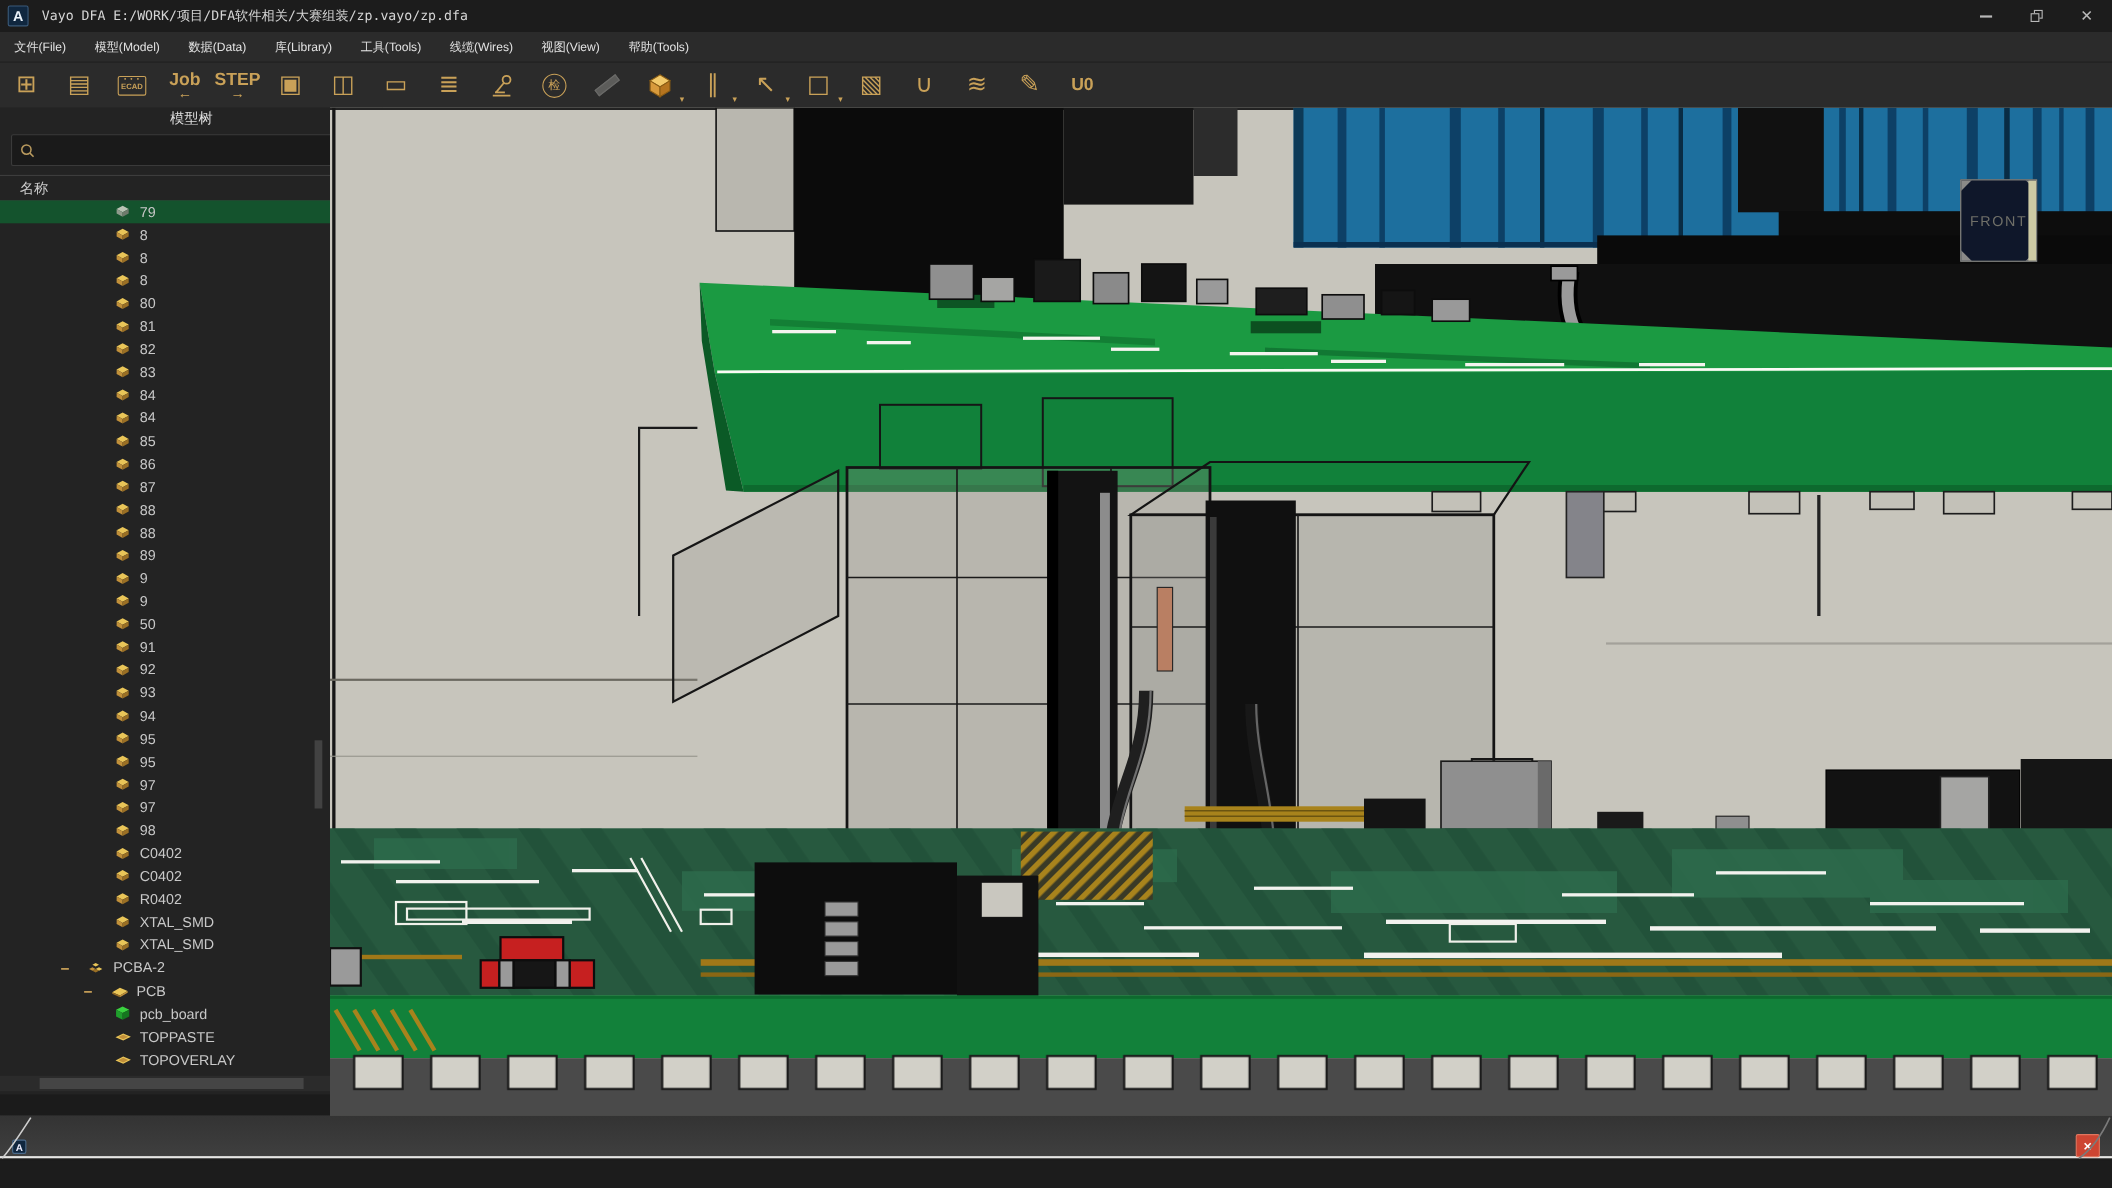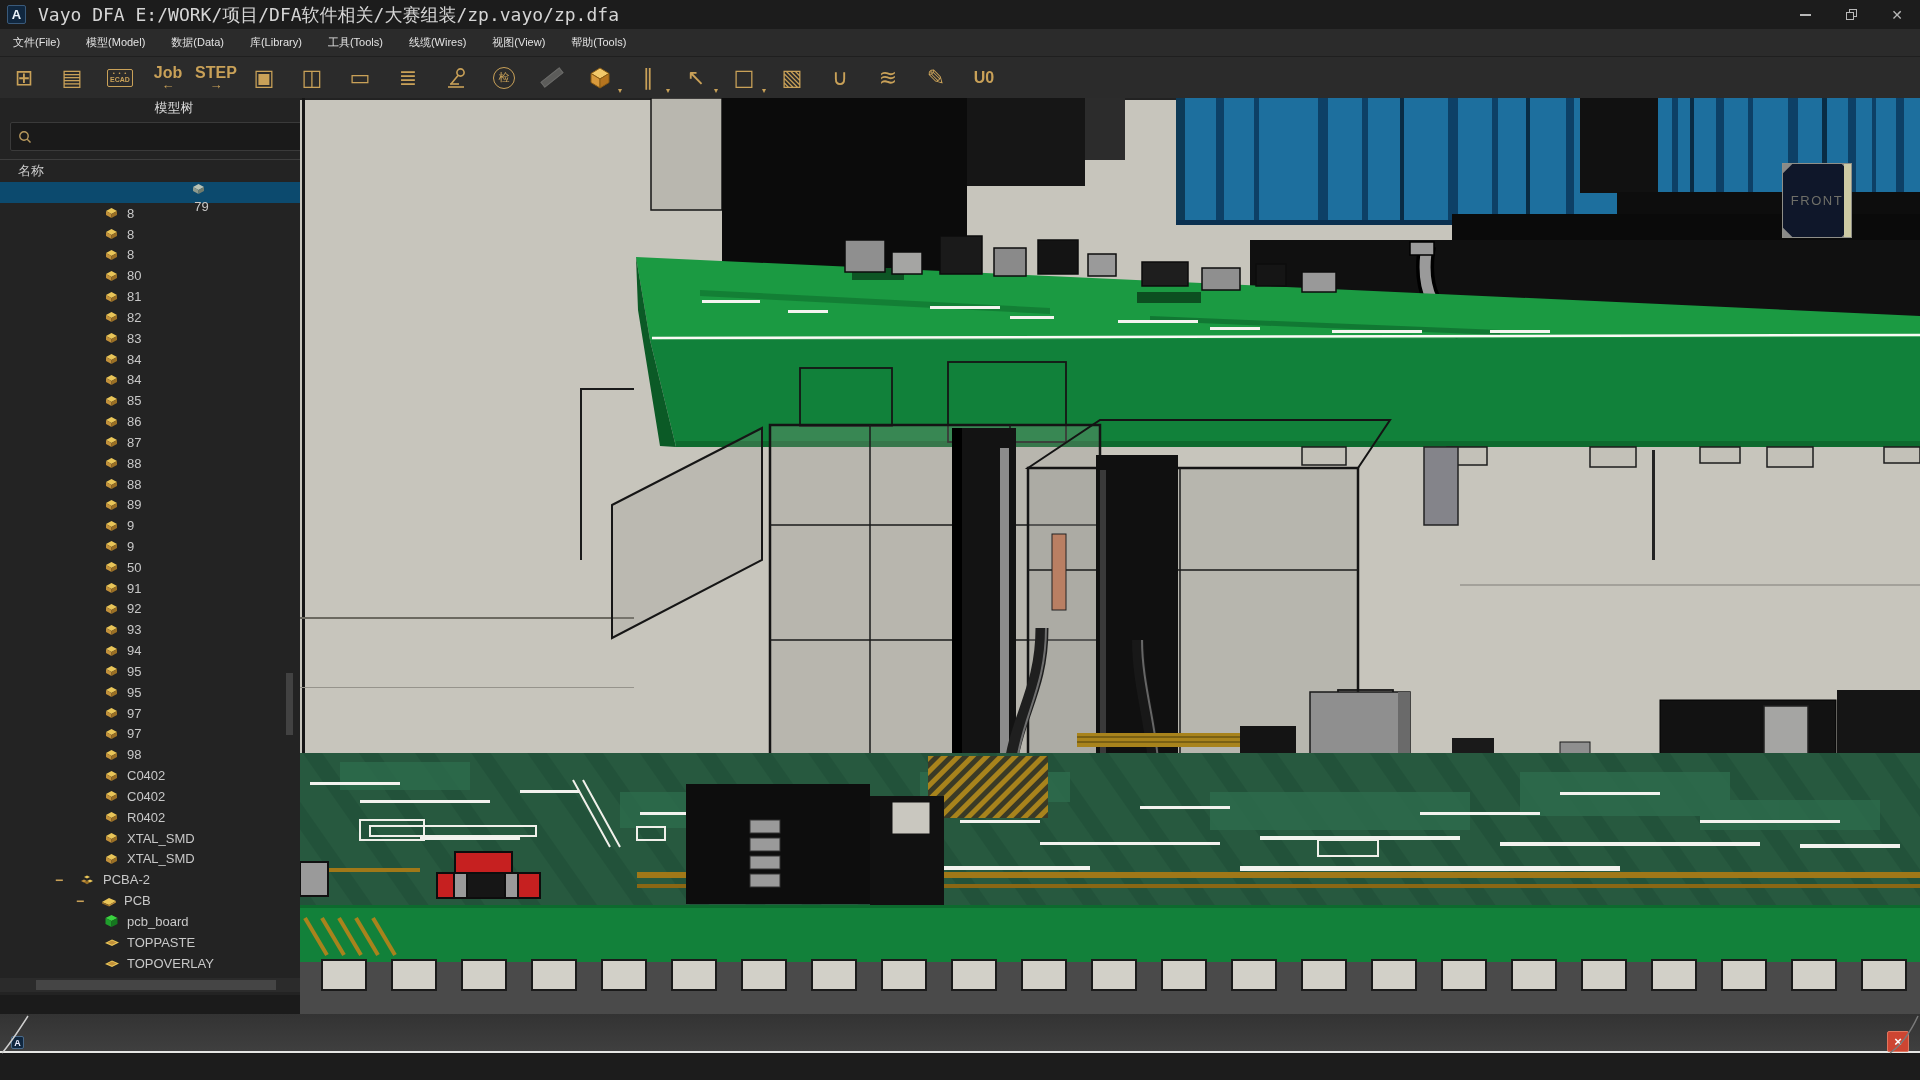--- a/index.html
+++ b/index.html
@@ -6,21 +6,21 @@
   html,body { width:1920px; height:1080px; overflow:hidden; background:#1b1b1b;
     font-family:"Liberation Sans","DejaVu Sans",sans-serif; }
   #app { position:relative; width:1920px; height:1080px; background:#1b1b1b; }
 
   
   .titlebar { position:absolute; left:0; top:0; width:1920px; height:29px;
     background:#1c1c1c; display:flex; align-items:center; }
   .app-logo { width:19px; height:19px; margin-left:7px; background:#10273f;
     border:1px solid #3a5a7a; color:#eaf2fa; font-weight:bold; font-size:13px;
     display:flex; align-items:center; justify-content:center; border-radius:2px; }
-  .title-text { margin-left:12px; color:#d5d5d5; font-size:18px;
+  .title-text { margin-left:12px; color:#d5d5d5; font-size:12px;
     font-family:"DejaVu Sans Mono","Liberation Mono",monospace; }
   .win-controls { position:absolute; right:0; top:0; height:29px; display:flex; }
   .win-btn { width:46px; height:29px; display:flex; align-items:center; justify-content:center;
     color:#b8b8b8; font-size:14px; cursor:default; }
   .win-btn .bar { width:11px; height:2px; background:#b8b8b8; }
   .restore-glyph { position:relative; width:11px; height:11px; }
   .restore-glyph .sq1 { position:absolute; left:0; bottom:0; width:8px; height:8px; border:1.5px solid #b8b8b8; background:#1c1c1c;}
   .restore-glyph .sq2 { position:absolute; right:0; top:0; width:8px; height:8px; border:1.5px solid #b8b8b8; }
 
   
@@ -59,21 +59,21 @@
   .sb-search { margin:4px 10px 0 10px; height:29px; background:#1a1a1a;
     border:1px solid #3a3a3a; border-radius:2px; display:flex; align-items:center; }
   .sb-search svg { margin-left:7px; }
   .sb-search input { flex:1; background:transparent; border:none; outline:none;
     color:#cccccc; font-size:13px; padding:0 6px; }
   .sb-colhead { margin-top:8px; height:24px; border-top:1px solid #3d3d3d; border-bottom:1px solid #3d3d3d;
     display:flex; align-items:center; color:#cccccc; font-size:13px; padding-left:18px; }
   .tree { position:absolute; left:0; top:84px; width:300px; height:792px; overflow:hidden; }
   .trow { height:20.84px; display:flex; align-items:center; color:#c8c8c8; font-size:13px;
     white-space:nowrap; cursor:default; }
-  .trow.selected { background:#0c4a6e;flex-direction:column; }
+  .trow.selected { background:#14532d; }
   .trow .minus { width:24px; color:#c9a158; font-size:14px; font-weight:bold; display:none; }
   .trow.has-minus .minus { display:inline-block; }
   .trow .ticon { width:17px; height:14px; margin-right:7px; position:relative; flex:0 0 17px; }
   .trow .ticon svg { position:absolute; left:0; top:0; display:none; }
   .trow[data-icon="chip"]  svg.ic-chip  { display:block; }
   .trow[data-icon="pcba"]  svg.ic-pcba  { display:block; }
   .trow[data-icon="pcb"]   svg.ic-pcb   { display:block; }
   .trow[data-icon="cube"]  svg.ic-cube  { display:block; }
   .trow[data-icon="layer"] svg.ic-layer { display:block; }
   .trow.ind0 { padding-left:55px; }

